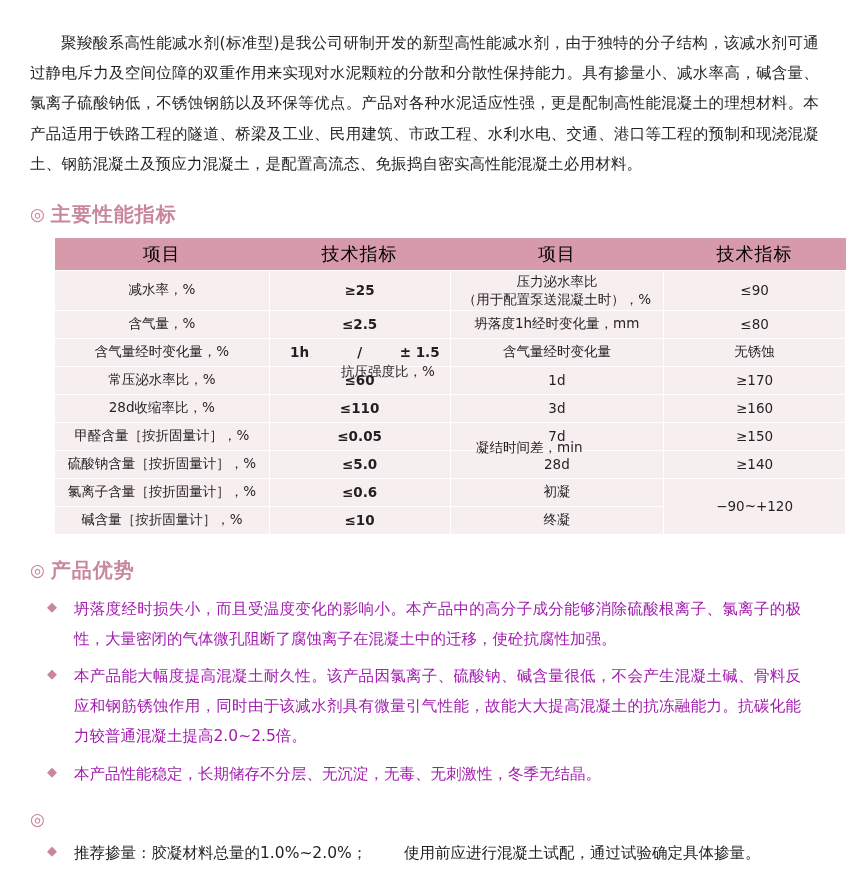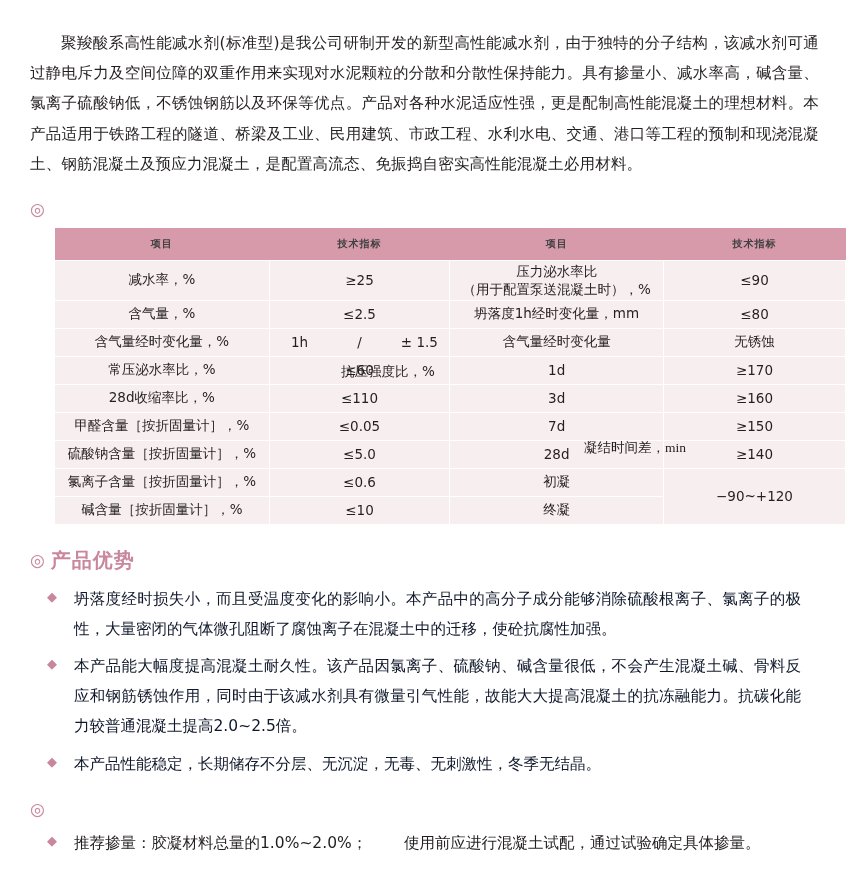--- a/index.html
+++ b/index.html
@@ -49,23 +49,23 @@
   }
   
   table.spec {
     width: 792px;
     margin: 0 0 0 30px;
     border-collapse: collapse;
     font-size: 13.5px;
   }
   table.spec th {
     background: #d79aab;
-    color: #404040;
-    font-weight: bold;
-    font-size: 10px;
+    color: #000000;
+    font-weight: normal;
+    font-size: 18px;
     height: 30px;
     letter-spacing: 1px;
     border: none;
   }
   table.spec td {
     background: #f7eef0;
     height: 25px;
     text-align: center;
     border: 1px solid #ffffff;
     color: #231f20;
@@ -82,21 +82,21 @@
   }
   .split-inner {
     display: flex;
     width: 100%;
   }
   .split-inner span {
     flex: 1;
     text-align: center;
   }
   .col-a { width: 208px; }
-  .col-b { width: 188px; }
+  .col-b { width: 188px; font-weight: bold; }
   .col-c { width: 210px; }
   .col-d { width: 186px; }
 
   
   ul.bullets {
     list-style: none;
     margin: 0 0 0 6px;
     padding: 0;
   }
   ul.bullets li {
@@ -111,21 +111,21 @@
     flex: 0 0 44px;
     text-align: center;
     line-height: 1.95;
   }
   ul.bullets li .txt {
     flex: 1;
     font-size: 15.5px;
     line-height: 1.95;
     text-align: justify;
     padding-right: 22px;
-    color: #0f172a;
+    color: #a21caf;
   }
   .usage-row {
     display: flex;
     align-items: flex-start;
     margin: 0 0 0 6px;
   }
   .usage-row .dia {
     color: #c9879d;
     font-size: 13px;
     width: 44px;
@@ -145,20 +145,21 @@
 </style>
 </head>
 <body>
 
 <div class="page">
 
   <p class="intro">聚羧酸系高性能减水剂(标准型)是我公司研制开发的新型高性能减水剂，由于独特的分子结构，该减水剂可通过静电斥力及空间位障的双重作用来实现对水泥颗粒的分散和分散性保持能力。具有掺量小、减水率高，碱含量、氯离子硫酸钠低，不锈蚀钢筋以及环保等优点。产品对各种水泥适应性强，更是配制高性能混凝土的理想材料。本产品适用于铁路工程的隧道、桥梁及工业、民用建筑、市政工程、水利水电、交通、港口等工程的预制和现浇混凝土、钢筋混凝土及预应力混凝土，是配置高流态、免振捣自密实高性能混凝土必用材料。</p>
 
   <div class="section-head">
     <span class="marker">◎</span>
+    <span class="title">主要性能指标</span>
   </div>
 
   <table class="spec">
     <thead>
       <tr>
         <th class="col-a">项目</th>
         <th class="col-b">技术指标</th>
         <th class="col-c">项目</th>
         <th class="col-d">技术指标</th>
       </tr>
@@ -225,21 +226,21 @@
         <td class="col-a">碱含量［按折固量计］，%</td>
         <td class="col-b">≤10</td>
         <td class="col-c">终凝</td>
       </tr>
     </tbody>
   </table>
 
   <div style="position:absolute; left:284px; top:363px; width:208px; text-align:center; font-size:13.5px; pointer-events:none;">
     <span>抗压强度比，%</span>
   </div>
-  <div style="position:absolute; left:476px; top:439px; width:210px; text-align:right; font-size:13.5px; pointer-events:none;font-family:Liberation Serif, serif;">
+  <div style="position:absolute; left:476px; top:439px; width:210px; text-align:left; font-size:13.5px; pointer-events:none;">
     <span>凝结时间差，min</span>
   </div>
 
   <div class="section-head">
     <span class="marker">◎</span>
     <span class="title">产品优势</span>
   </div>
 
   <ul class="bullets">
     <li>

